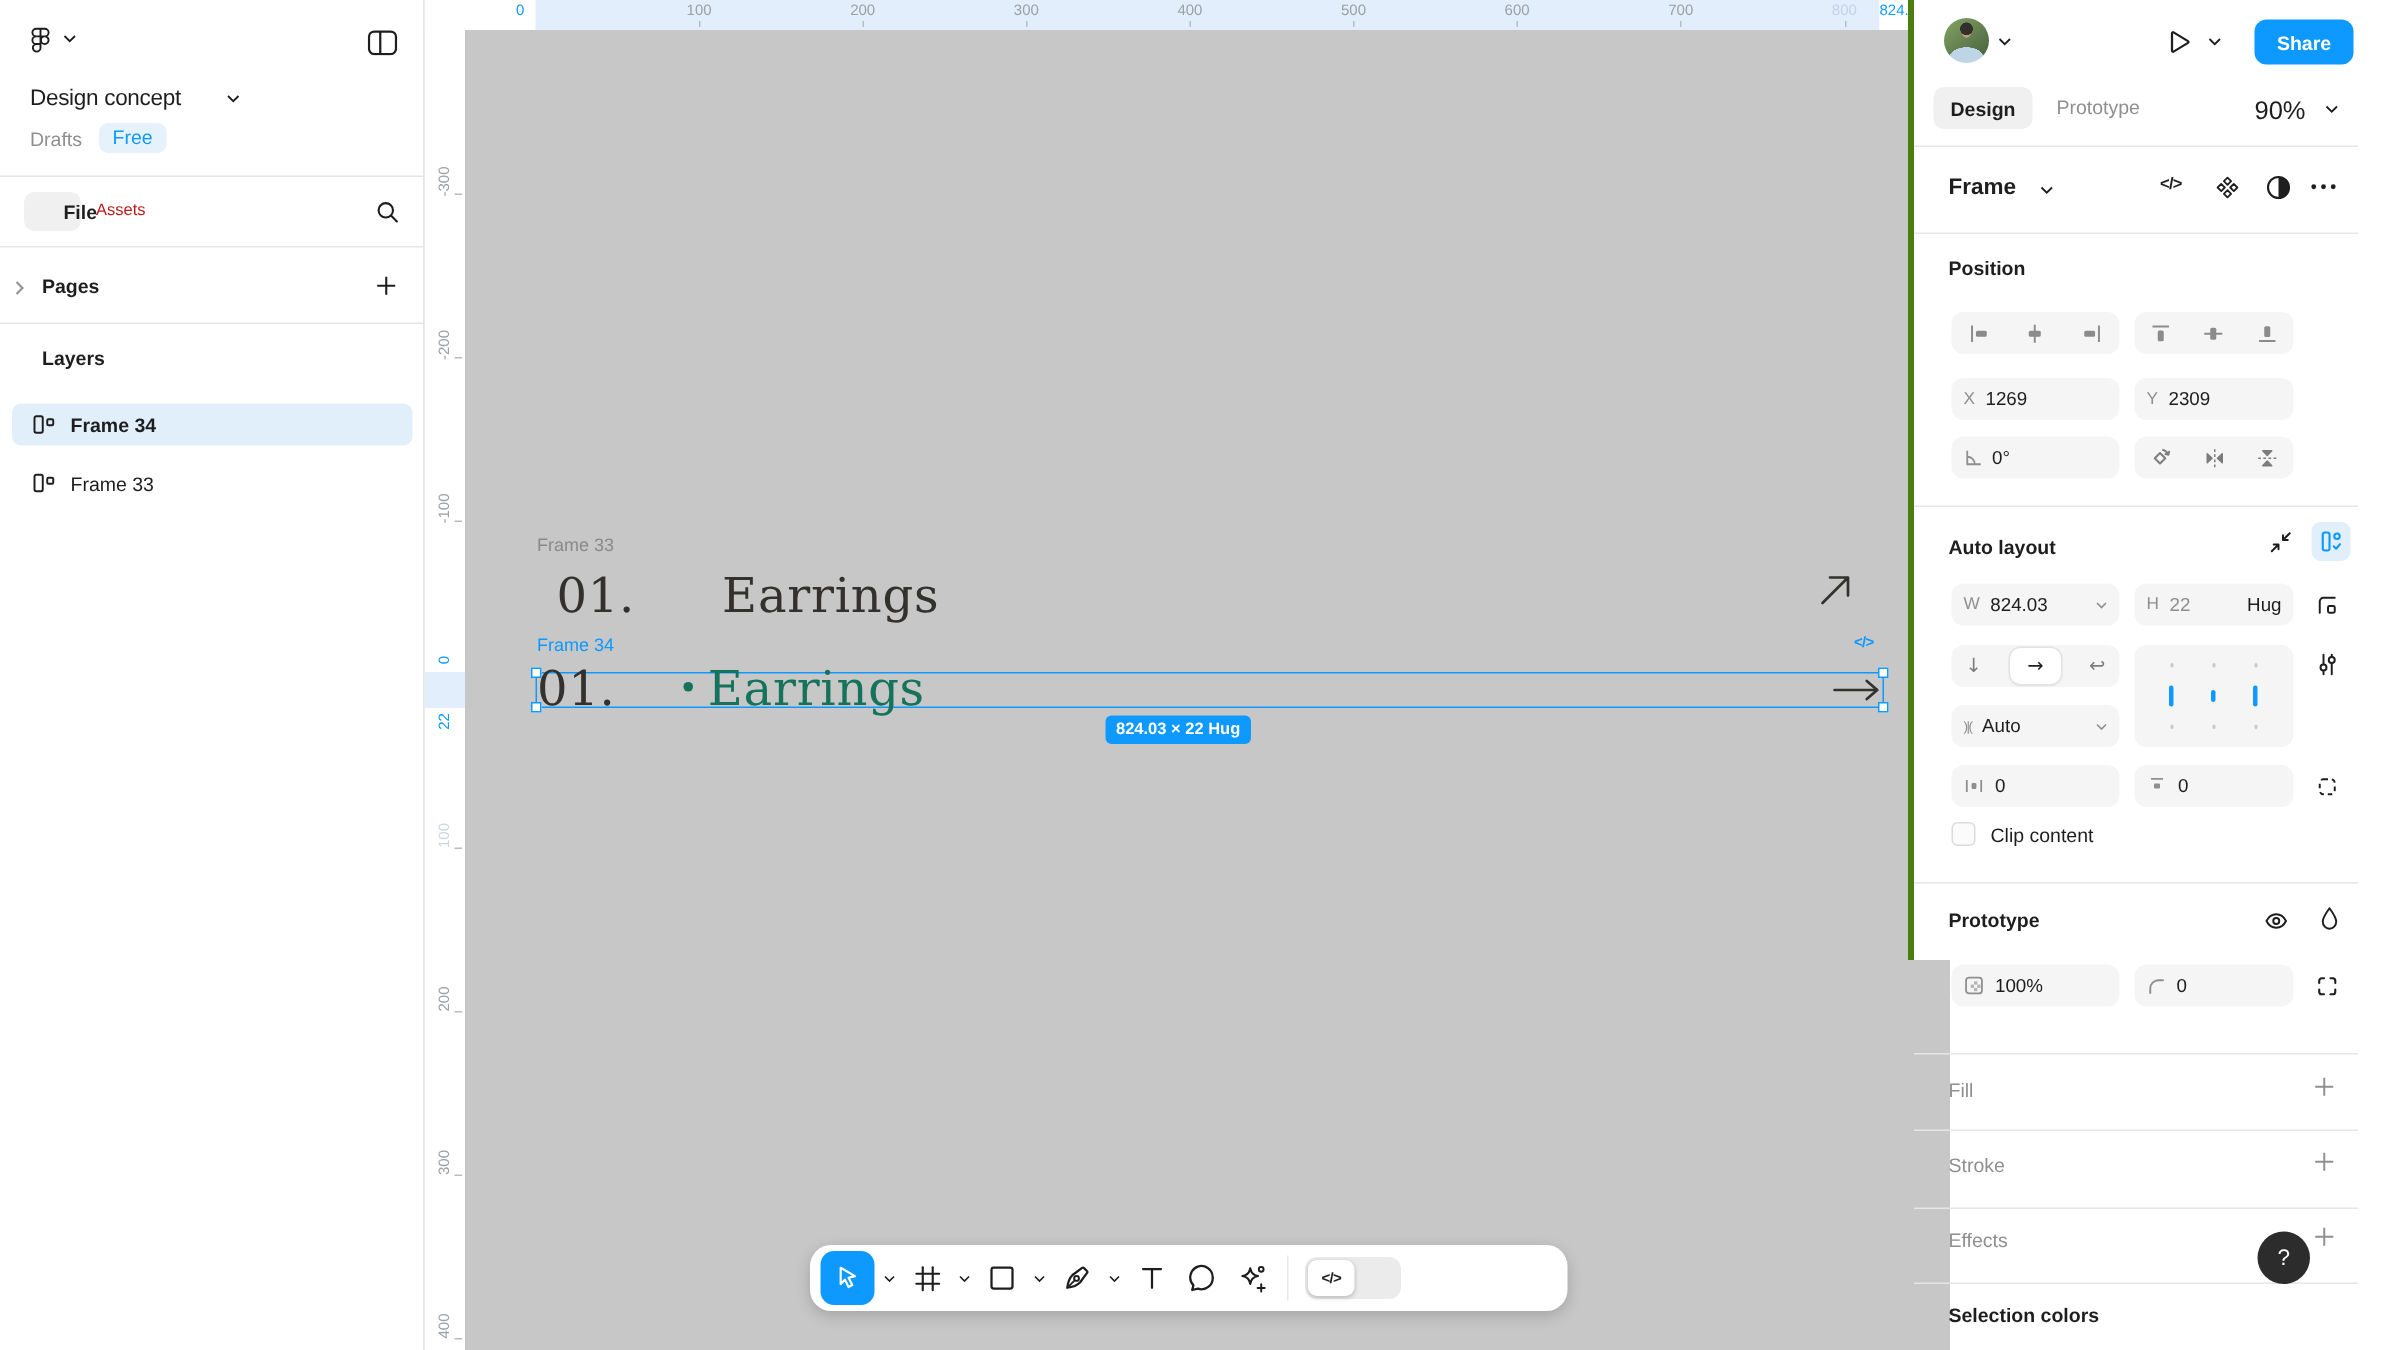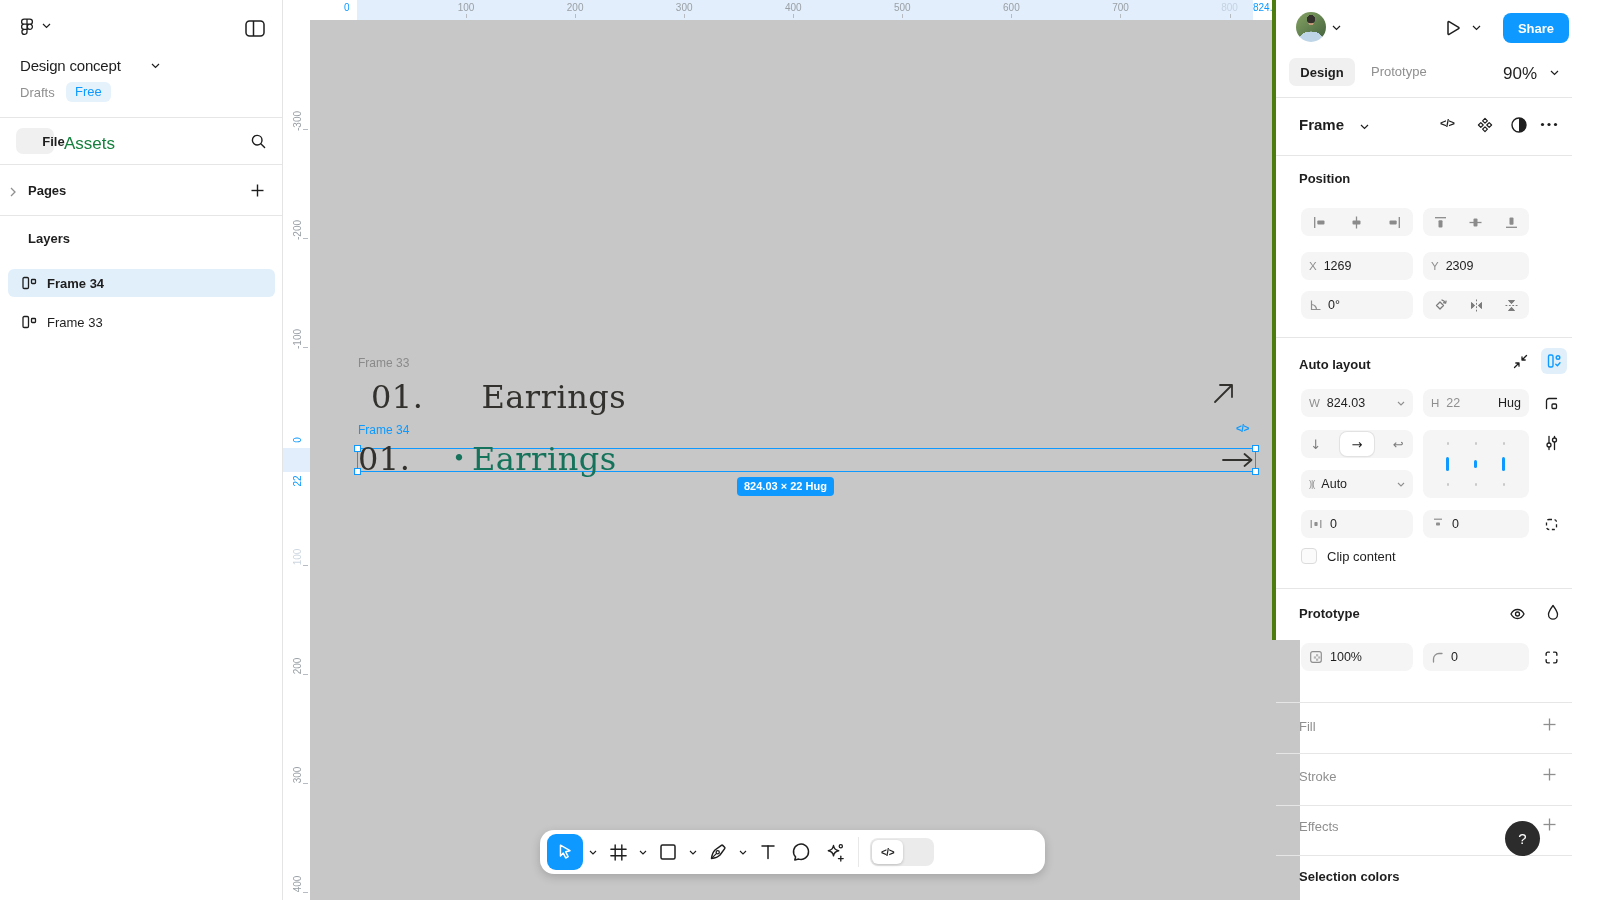--- a/index.html
+++ b/index.html
@@ -16,21 +16,21 @@
   
   #sidebar { position:absolute; left:0; top:0; width:283px; height:900px;
     background:#fff; border-right:1px solid #e4e4e4; z-index:30; }
   #file-title { position:absolute; left:20px; top:57px; font-size:15px; font-weight:400; letter-spacing:-.2px; }
   #breadcrumb { position:absolute; left:20px; top:85px; font-size:13px; color:#8f8f8f; }
   #free-badge { position:absolute; left:66px; top:82px; font-size:13px; color:#0d99ff;
     background:#e5f1fb; border-radius:6px; padding:2px 9px 3px; }
   .pill-tab { background:#f0f0f0; border-radius:7px; font-size:13px; font-weight:700;
     display:flex; align-items:center; justify-content:center; }
   #tab-file { position:absolute; left:16px; top:128px; width:38px; height:26px;padding-left:37px; }
-  #tab-assets { position:absolute; left:64px; top:134px; font-size:17px; color:#15803d; }
+  #tab-assets { position:absolute; left:64px; top:134px; font-size:11px; color:#b91c1c; }
   #pages-label { position:absolute; left:28px; top:183px; font-size:13px; font-weight:700; }
   #layers-label { position:absolute; left:28px; top:231px; font-size:13px; font-weight:700; }
   .layer-row { position:absolute; left:8px; width:267px; height:28px; border-radius:6px;
     display:flex; align-items:center; gap:10px; padding-left:14px; font-size:13px; }
   .layer-row.selected { background:#e1effb; font-weight:700; }
 
   
   #canvas { position:absolute; left:283px; top:0; width:1017px; height:900px;
     background:#c7c7c7; overflow:hidden; }
   #ruler-top { position:absolute; left:0; top:0; width:1017px; height:20px; background:#fff; z-index:5; }

